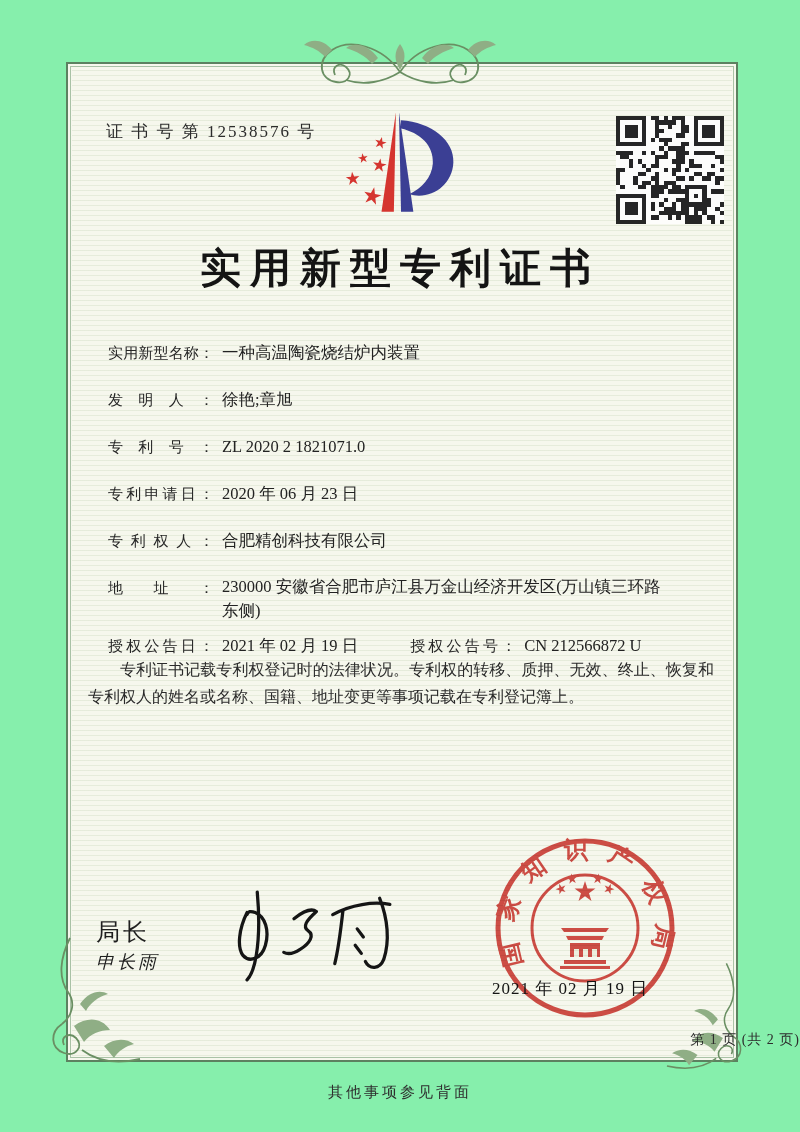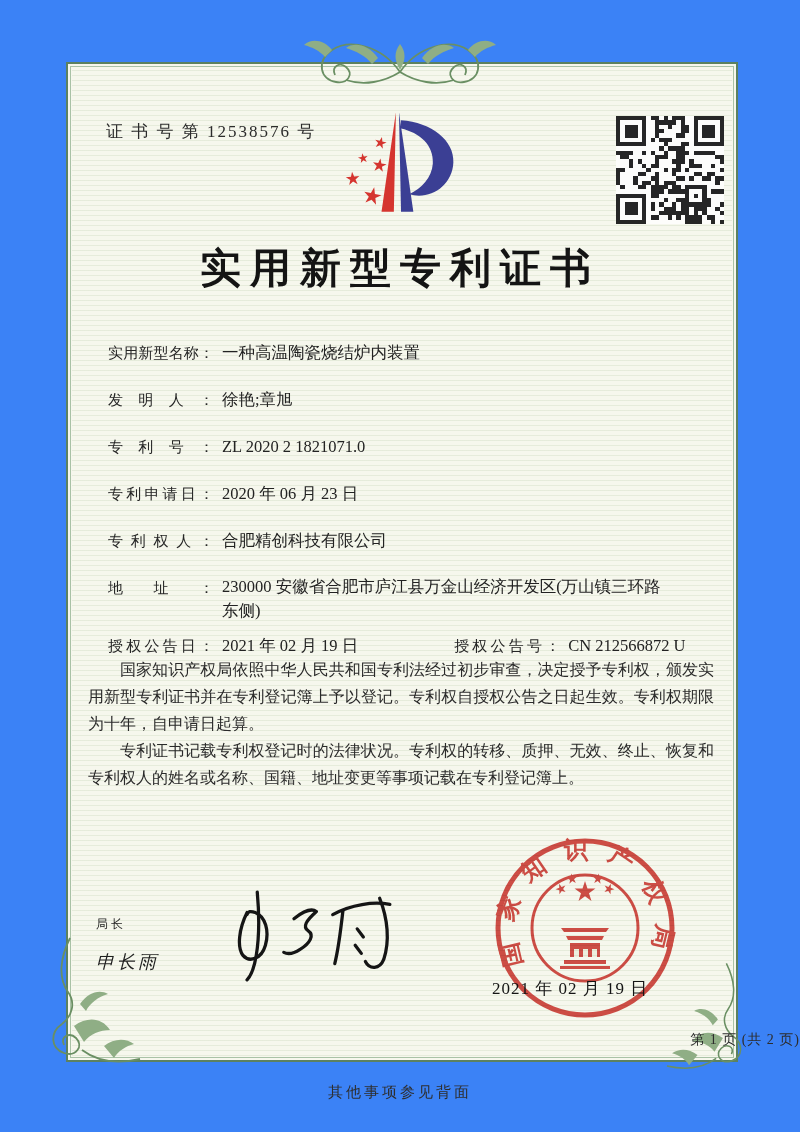--- a/index.html
+++ b/index.html
@@ -1,18 +1,18 @@
 <!DOCTYPE html>
 <html><head>
 <meta charset="utf-8">
 <style>
   html,body { margin:0; padding:0; background:#ffffff; }
   .page {
     position:relative; width:800px; height:1132px; overflow:hidden;
-    background:#3b82f6;
+    background:#86efac;
     font-family:"Liberation Serif","DejaVu Serif",serif;
     color:#1f1f1f;
   }
   .abs { position:absolute; }
 
   
   .frame {
     position:absolute; left:66px; top:62px; width:668px; height:996px;
     border:2px solid #5c8160; background:#f6f7ed; z-index:1;
   }
@@ -38,29 +38,29 @@
 
   .fields { left:108px; top:340px; width:606px; z-index:3;font-family:Liberation Serif, serif; }
   .frow { display:flex; align-items:flex-start; font-size:16.5px; line-height:26px; margin-bottom:21px; }
   .flabel {
     flex:none; width:106px; font-size:15px; line-height:26px;
     text-align:justify; text-align-last:justify; color:#262626;
   }
   .fvalue { margin-left:8px; color:#222; }
   .frow.address { margin-bottom:10px; }
   .frow.address .fvalue { width:452px; line-height:24px; }
-  .grant-pair2 { display:flex; margin-left:96px; }
+  .grant-pair2 { display:flex; margin-left:52px; }
 
   .paras {
     left:88px; top:656px; width:626px; font-size:16px; line-height:27px;
     text-align:justify; color:#2a2a2a; z-index:3;
   }
   .paras p { margin:0; text-indent:2em; }
 
-  .signer-title { left:96px; top:916px; font-size:12px; letter-spacing:3px; z-index:3; }
+  .signer-title { left:96px; top:916px; font-size:24px; letter-spacing:3px; z-index:3; }
   .signer-name  { left:96px; top:950px; font-size:18px; letter-spacing:3px; z-index:3;font-style:italic; }
   .sig-box { left:218px; top:884px; width:205px; height:102px; z-index:3; }
 
   .seal-box { left:490px; top:833px; width:190px; height:190px; z-index:4; opacity:.92; mix-blend-mode:multiply; }
   .seal-date { left:492px; top:977px; font-size:17px; letter-spacing:1px; color:#141414; z-index:5; }
 
   .page-no { left:0; right:0; top:1031px; text-align:right; font-size:14px; letter-spacing:1px; color:#2c2c2c; z-index:3; }
   .back-note { left:0; right:0; top:1083px; text-align:center; font-size:15px; letter-spacing:3px; color:#2e2e2e; z-index:3; }
 
   .fl-top { left:290px; top:30px; width:220px; height:64px; z-index:2; }
@@ -375,21 +375,20 @@
       <span class="flabel">授权公告日：</span>
       <span class="fvalue">2021 年 02 月 19 日</span>
       <span class="grant-pair2">
         <span class="flabel">授权公告号：</span>
         <span class="fvalue">CN 212566872 U</span>
       </span>
     </div>
   </div>
 
   <div class="abs paras">
-    <p>国家知识产权局依照中华人民共和国专利法经过初步审查，决定授予专利权，颁发实用新型专利证书并在专利登记簿上予以登记。专利权自授权公告之日起生效。专利权期限为十年，自申请日起算。</p>
     <p>专利证书记载专利权登记时的法律状况。专利权的转移、质押、无效、终止、恢复和专利权人的姓名或名称、国籍、地址变更等事项记载在专利登记簿上。</p>
   </div>
 
   <div class="abs signer-title">局长</div>
   <div class="abs signer-name">申长雨</div>
 
   <div class="abs sig-box">
     <svg viewBox="0 0 200 100">
       <g fill="none" stroke="#151515" stroke-width="3.2" stroke-linecap="round" stroke-linejoin="round">
         <path d="M28,28 C20,44 18,62 24,70 C30,77 42,74 46,60 C50,46 46,32 36,28 C31,26 29,27 28,30"></path>

